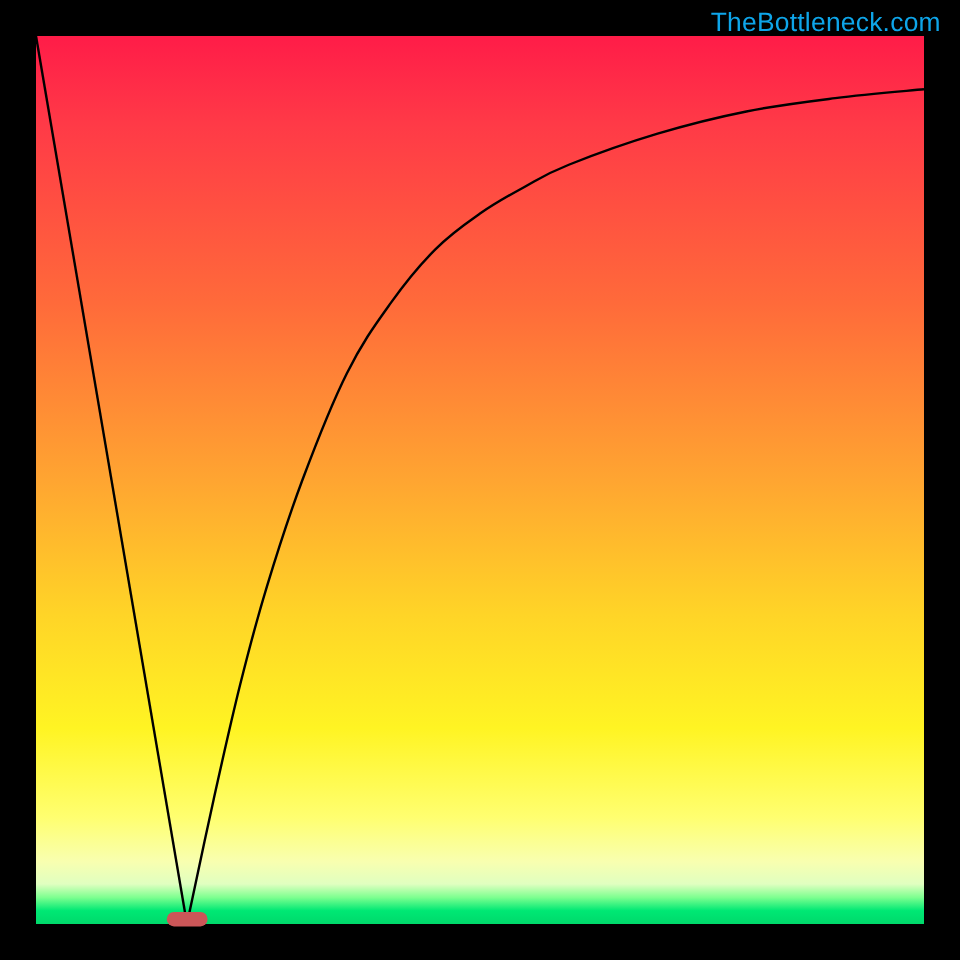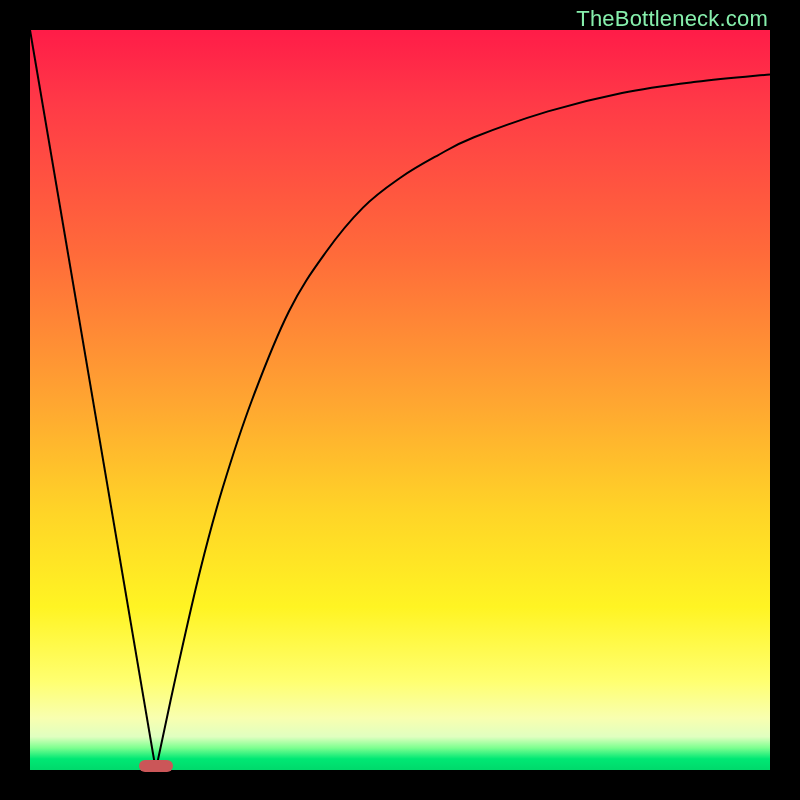--- a/index.html
+++ b/index.html
@@ -36,22 +36,22 @@
       #f8ffb0 93%,
       #e0ffc0 95.5%,
       #7dff90 97%,
       #00e874 98.5%,
       #00d96b 100%
     );
   }
   .watermark {
     position: absolute;
     top: 6px;
-    right: 32px;
-    color: #86efac;
+    right: 16px;
+    color: #0ea5e9;
     font-size: 22px;
     letter-spacing: 0.2px;
     font-weight: 400;
     user-select: none;
   }
   svg.curve {
     position: absolute;
     left: 0;
     top: 0;
     width: 740px;

